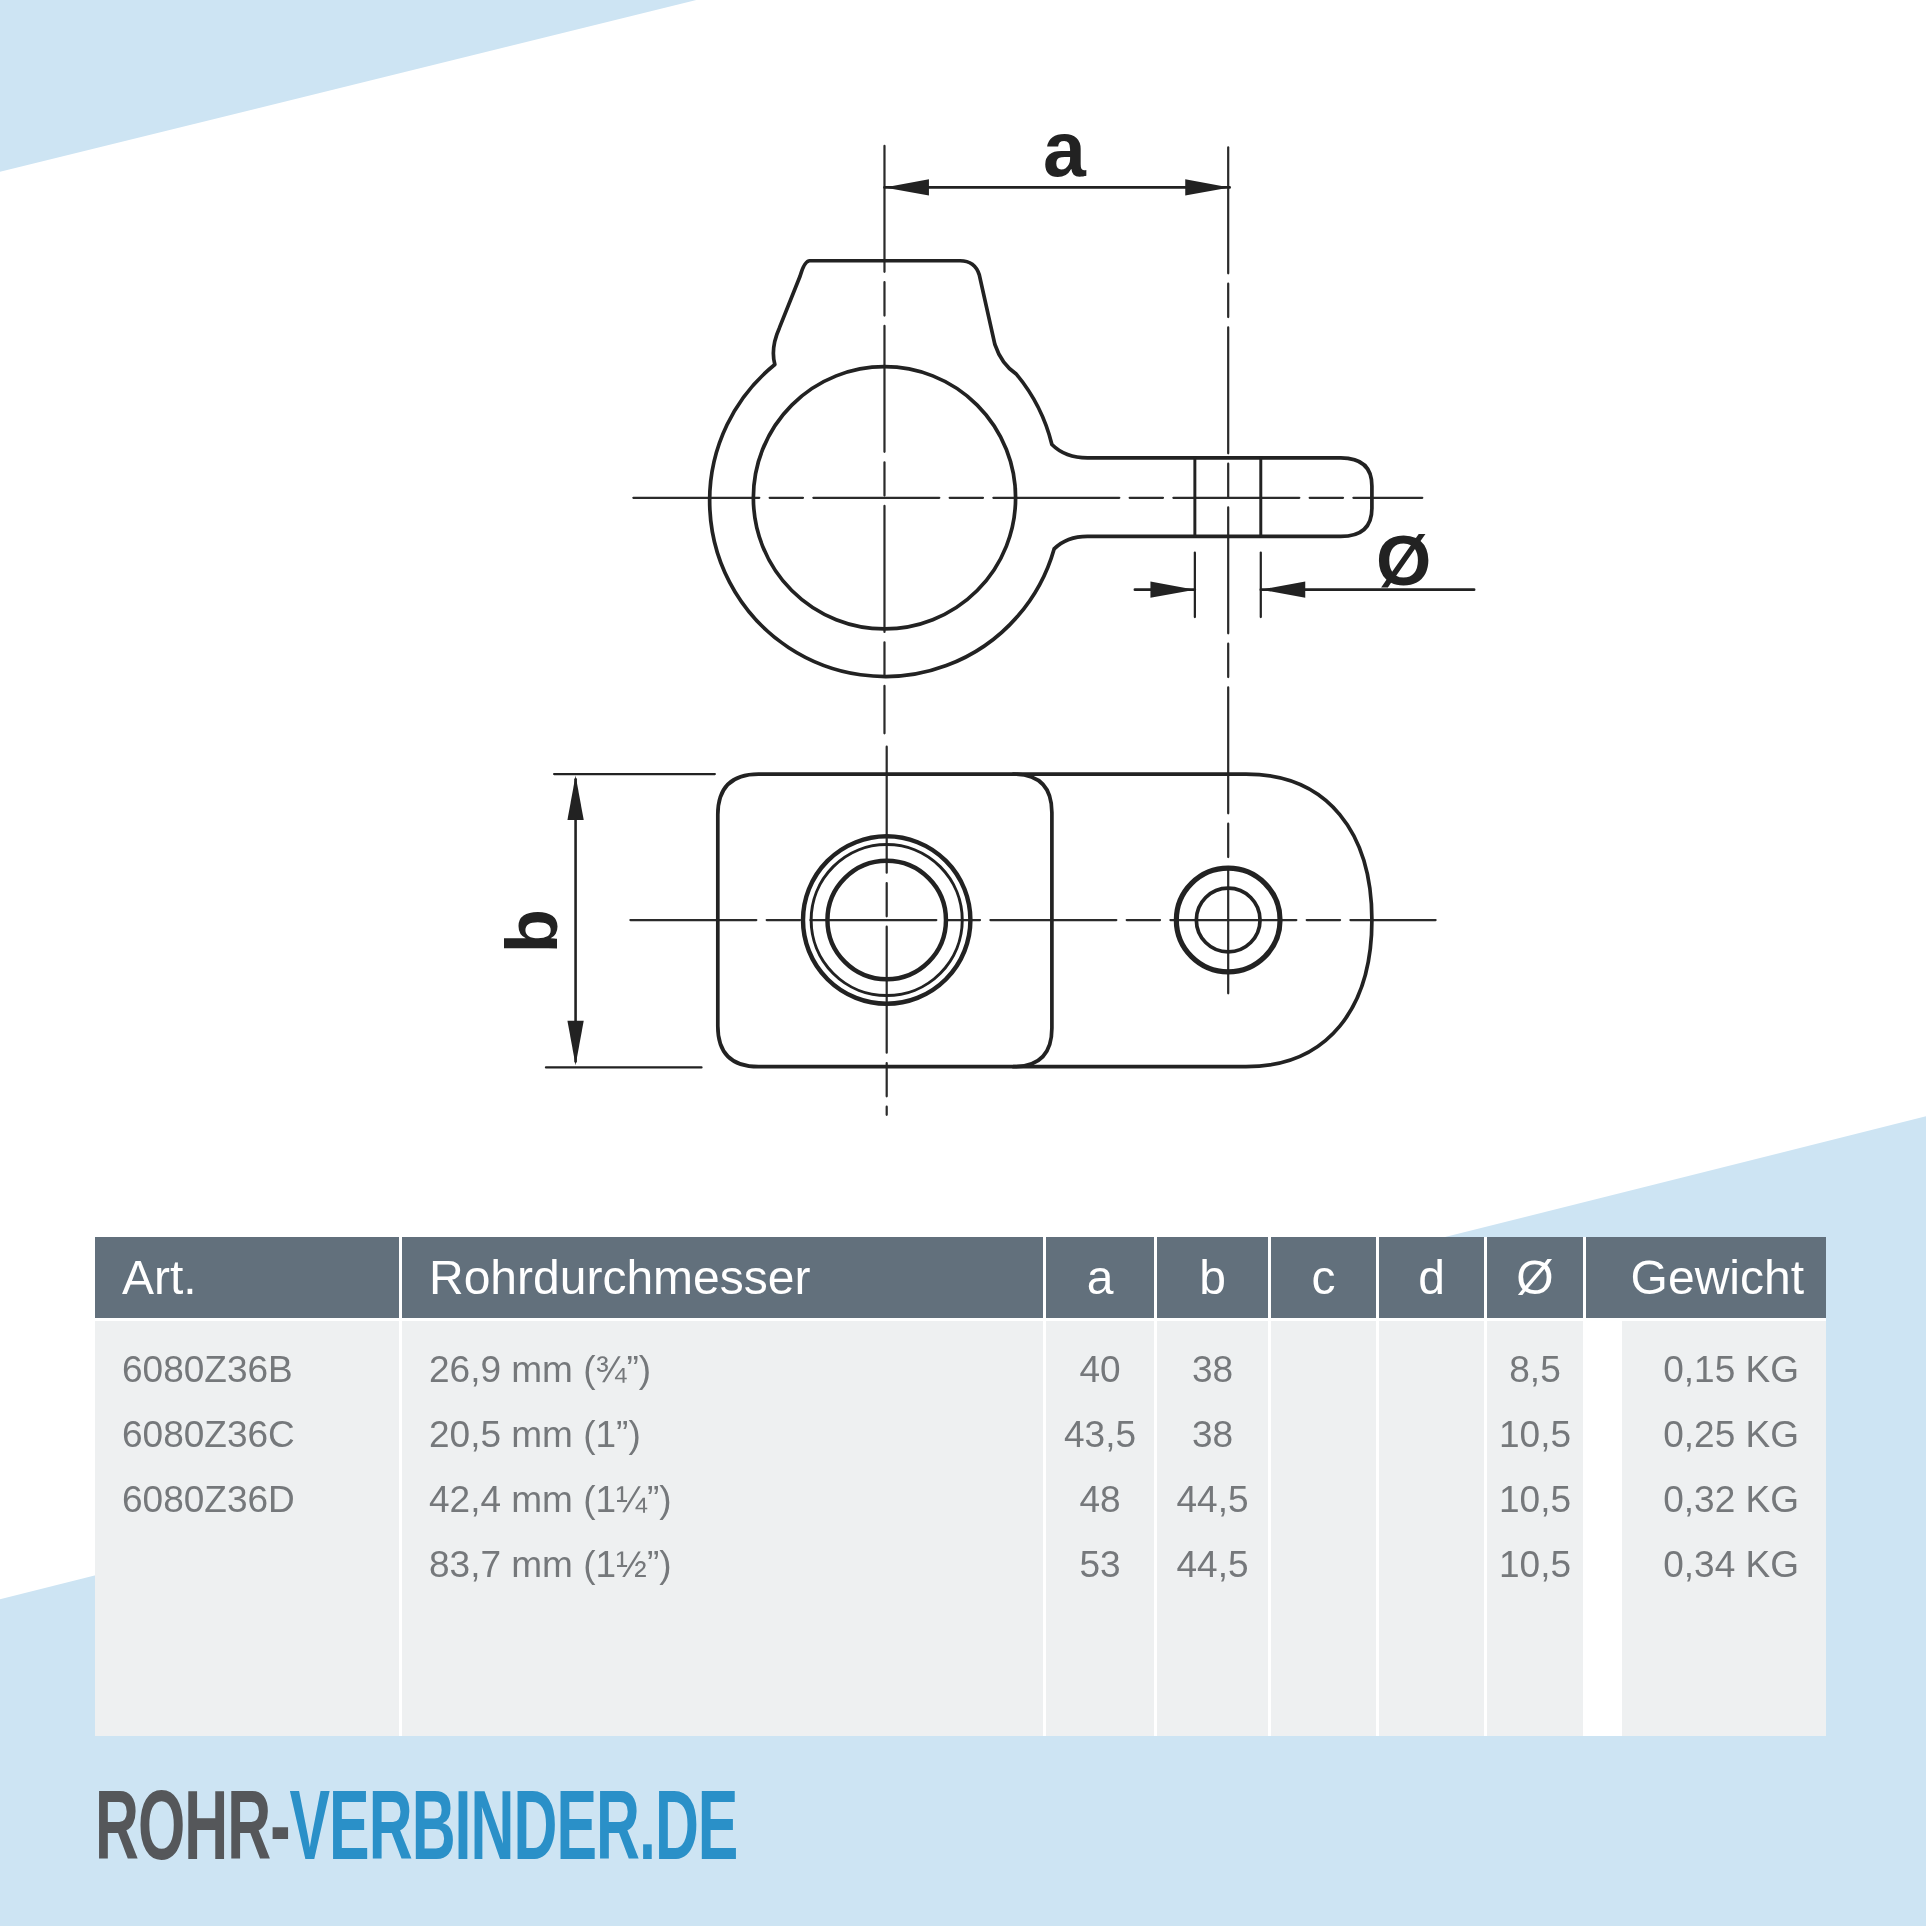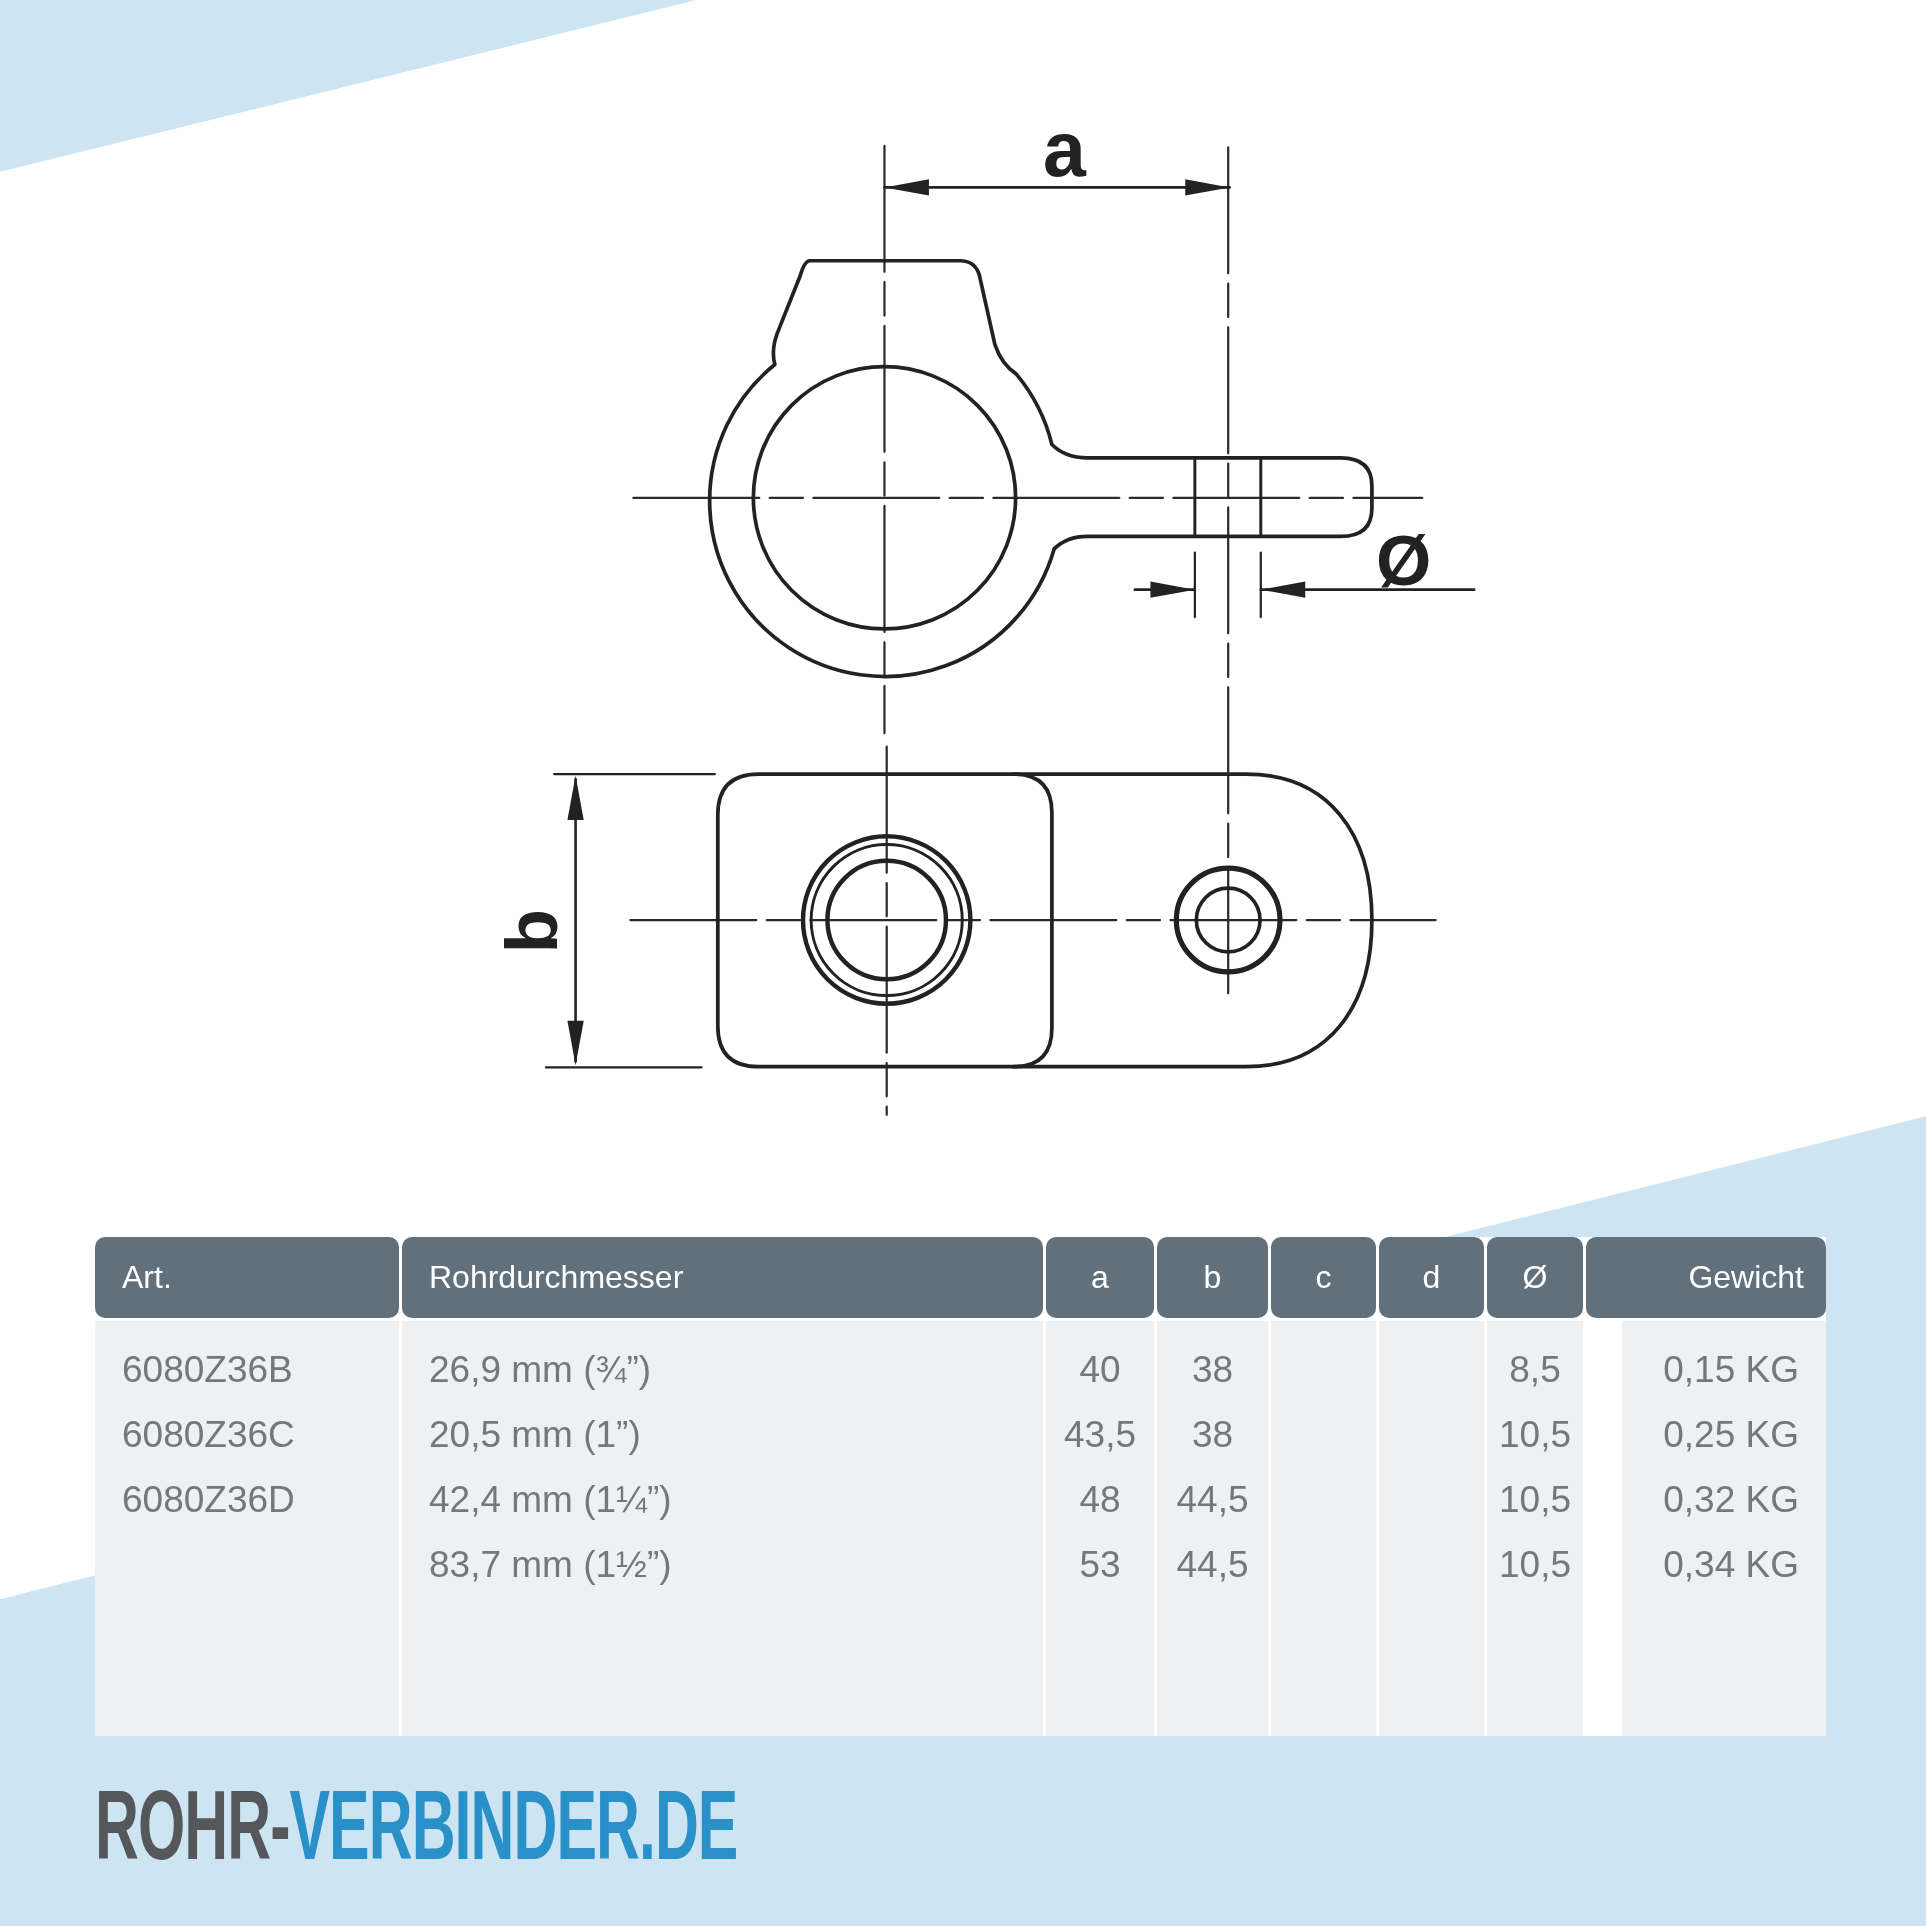--- a/index.html
+++ b/index.html
@@ -13,21 +13,21 @@
   
   .spec-table{
     position:absolute;left:95px;top:1237px;width:1731px;z-index:2;
     display:flex;gap:3px;background:#ffffff;
   }
   .col{display:flex;flex-direction:column;gap:3px;}
   .w-art{width:304px}.w-rohr{width:641px}.w-a{width:108px}.w-b{width:111px}
   .w-c{width:105px}.w-d{width:105px}.w-dia{width:96px}.w-gew{width:240px}
   .hd{
     height:81px;background:#62707c;color:#ffffff;
-    display:flex;align-items:center;font-size:32px;border-radius:10px;
+    display:flex;align-items:center;font-size:48px;
   }
   .bd{height:399px;background:#eef0f1;padding-top:16.3px;color:#75787b;font-size:37px;}
   .cell{height:65px;display:flex;align-items:center;}
   .al{justify-content:flex-start;padding-left:27px;}
   .ac{justify-content:center;}
   .ar{justify-content:flex-end;padding-right:27px;}
   .hd.al{padding-left:27px}
   .hd.ar{padding-right:22px}
   .col .bd.al{padding-left:27px;}
   .col .bd.ar{padding-right:27px;margin-left:36px;}

